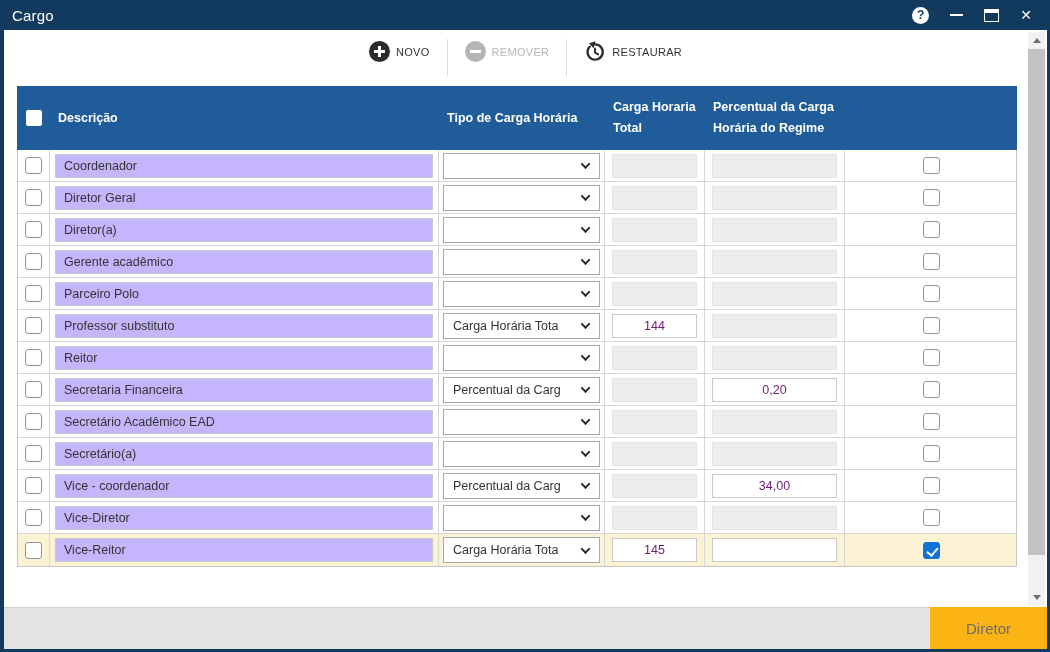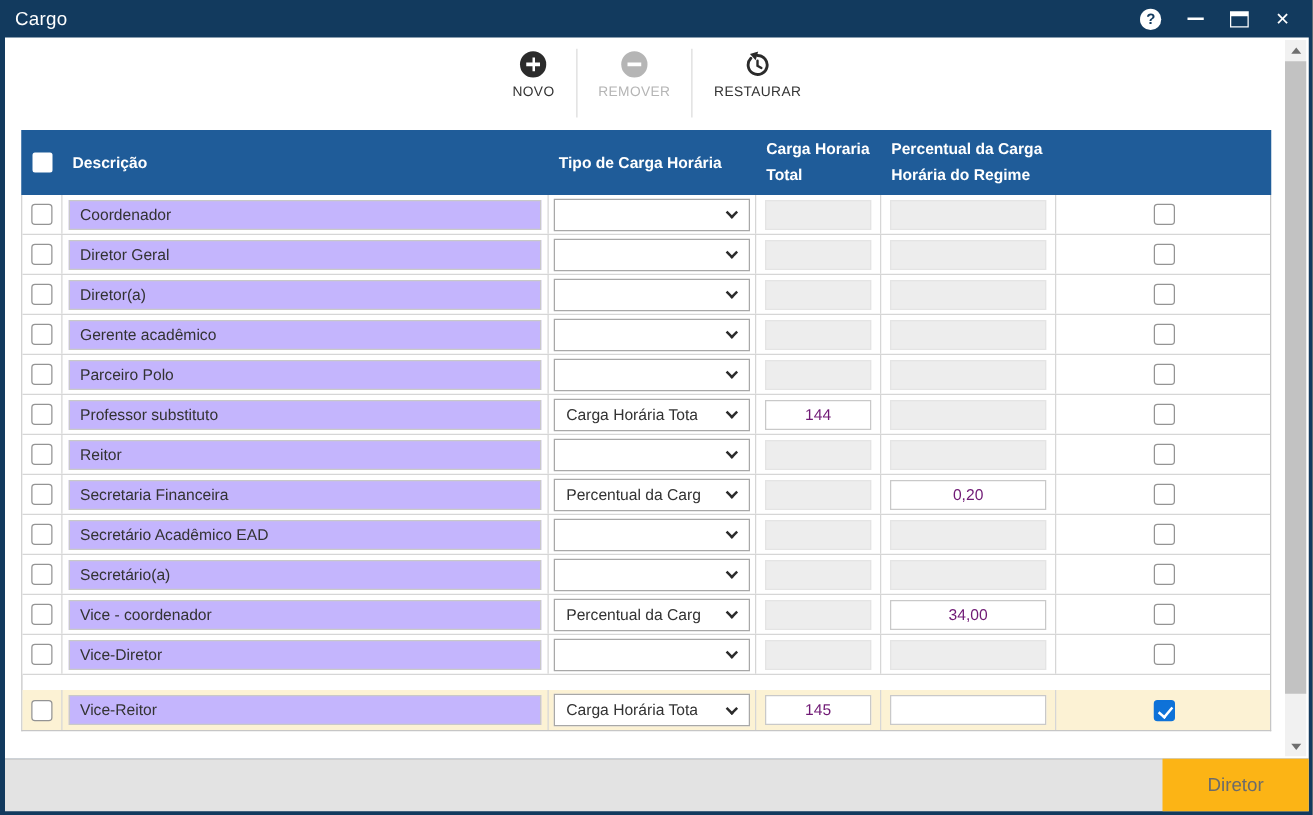--- a/index.html
+++ b/index.html
@@ -16,42 +16,42 @@
                  font-size:12px; font-weight:bold; display:flex; align-items:center; justify-content:center; cursor:pointer; }
   .min-bar { width:13px; height:2px; background:#fff; display:block; cursor:pointer; }
   .max-box { width:15px; height:13px; border:1px solid #fff; border-top:4px solid #fff; display:block; cursor:pointer; }
   .close-x { color:#fff; font-size:14px; font-weight:bold; cursor:pointer; line-height:1; }
 
   
   .content { position:absolute; left:4px; right:3px; top:30px; bottom:45px; background:#fff; overflow:hidden; }
 
   
   .toolbar { display:flex; justify-content:center; padding-top:9px; }
-  .tool { display:flex; flex-direction:column; align-items:center; gap:6px; padding:2px 17px 14px; cursor:pointer; }
+  .tool { display:flex; align-items:center; gap:6px; padding:2px 17px 14px; cursor:pointer; }
   .tool + .tool { border-left:1px solid #dcdcdc; }
   .tool-label { font-size:11px; color:#333; letter-spacing:.3px; }
   .tool.disabled { cursor:default; }
   .tool.disabled .tool-label { color:#b5b5b5; }
   .circle-ic { width:21px; height:21px; border-radius:50%; background:#2b2b2b; position:relative; }
   .circle-ic.gray { background:#b5b5b5; }
   .circle-ic::before { content:""; position:absolute; left:5px; top:9.4px; width:11px; height:2.4px; background:#fff; }
   .circle-ic.plus::after { content:""; position:absolute; left:9.3px; top:5px; width:2.4px; height:11px; background:#fff; }
 
   
   .grid-table { margin:10px 0 0 13px; width:1000px; }
   .thead { display:grid; grid-template-columns:33px 389px 166px 100px 140px 172px;
-           background:#1F5C99; color:#fff; height:52px; align-items:center; font-size:12.5px; font-weight:bold; }
+           background:#1F5C99; color:#fff; height:64px; align-items:center; font-size:12.5px; font-weight:bold; }
   .hcell { padding-left:8px; line-height:21px; }
   .hcell.center { text-align:center; padding-left:0; }
   .hcb { width:16px; height:16px; background:#fff; border-radius:2px; display:block; margin:0 auto; cursor:pointer; }
 
   .tbody { border:1px solid #c6c6c6; border-top:none; }
   .trow { display:grid; grid-template-columns:32px 389px 166px 100px 140px 172px; height:32px; border-bottom:1px solid #d6d6d6; background:#fff; }
   .trow:last-child { border-bottom:none; }
-  .trow.selected { background:#FCF2D4;margin-top:12px; }
+  .trow.selected { background:#FCF2D4; }
   .cell { display:flex; align-items:center; border-right:1px solid #d6d6d6; min-width:0; }
   .cell:last-child { border-right:none; }
   .c-check, .c-pit { justify-content:center; }
 
   .txt { margin:0 5px; height:24px; width:calc(100% - 10px); border:1px solid #c9c9c9; padding:0 8px;
          font-size:12.5px; color:#333; background:#c4b5fd; font-family:inherit; }
   .sel { margin:0 4px; height:26px; width:calc(100% - 8px); border:1px solid #a8a8a8; background:#fff;
          display:flex; align-items:center; justify-content:space-between; padding:0 10px 0 9px;
          font-size:12.5px; color:#333; cursor:pointer; white-space:nowrap; overflow:hidden; }
   .chev { width:7px; height:7px; border-right:2px solid #2b2b2b; border-bottom:2px solid #2b2b2b;

